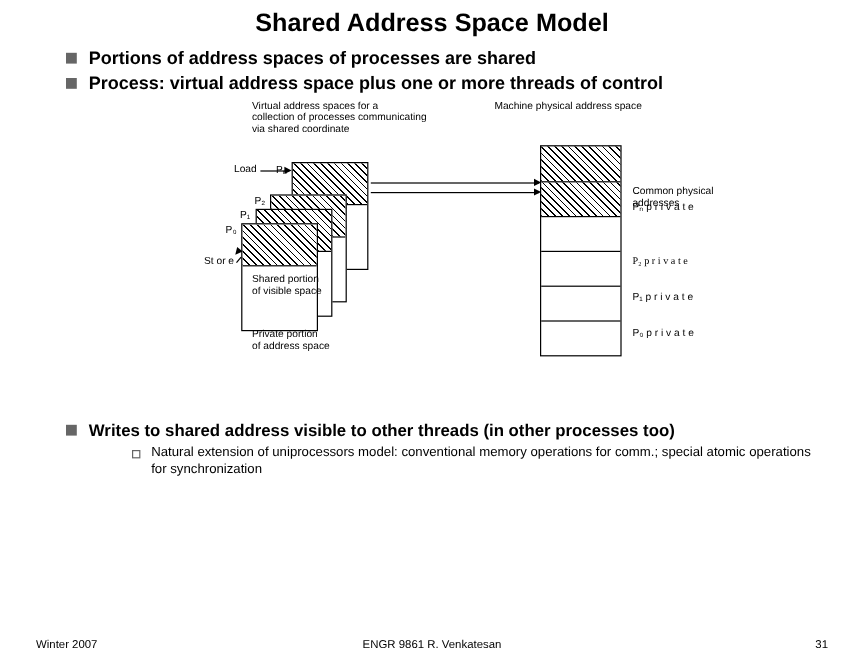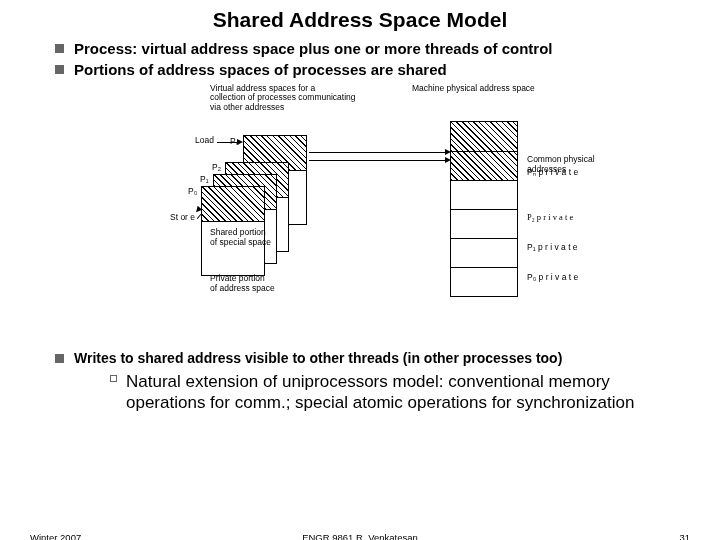--- a/index.html
+++ b/index.html
@@ -50,21 +50,21 @@
     margin-top: 4px;
     margin-right: 9px;
   }
   .b-text-lg { font-size: 15px; font-weight: bold; }
   .b-text-md { font-size: 14px; font-weight: bold; }
   .sub-bullets {
     margin-left: 55px;
     margin-top: 4px;
   }
   .sub-bullets .bullet-row {
-    font-size: 17px;
+    font-size: 11px;
     font-weight: normal;
     margin: 2px 0;
   }
   .diagram {
     position: relative;
     width: 720px;
     height: 260px;
   }
   .d-label {
     position: absolute;
@@ -137,32 +137,32 @@
   }
 </style>
 </head>
 <body>
 
 <div class="title">Shared Address Space Model</div>
 
 <div class="bullets-top">
   <div class="bullet-row">
     <div class="sq"></div>
-    <div class="b-text-lg">Process: virtual address space plus one or more threads of control</div>
+    <div class="b-text-lg">Portions of address spaces of processes are shared</div>
   </div>
   <div class="bullet-row">
     <div class="sq"></div>
-    <div class="b-text-lg">Portions of address spaces of processes are shared</div>
+    <div class="b-text-lg">Process: virtual address space plus one or more threads of control</div>
   </div>
 </div>
 
 <div class="diagram">
   <div class="d-label" style="left:210px; top:2px; width:180px; white-space:pre-line;">Virtual address spaces for a
 collection of processes communicating
-via other addresses</div>
+via shared coordinate</div>
   <div class="d-label" style="left:412px; top:2px;">Machine physical address space</div>
 
   <div class="phys-col">
     <div class="phys-seg hatch"></div>
     <div class="phys-seg hatch"></div>
     <div class="phys-seg"></div>
     <div class="phys-seg"></div>
     <div class="phys-seg"></div>
     <div class="phys-seg"></div>
   </div>
@@ -190,21 +190,21 @@
 
   <div class="proc-box" style="left:201px; top:104px;">
     <div class="proc-shared hatch"></div>
   </div>
   <div class="proc-label" style="left:188px; top:104px;">P₀</div>
 
   <div class="tiny" style="left:195px; top:53px;">Load</div>
   <div class="tiny" style="left:170px; top:130px;text-align:center;">St or e</div>
 
   <div class="tiny" style="left:210px; top:145px; white-space:pre-line;">Shared portion
-of special space</div>
+of visible space</div>
   <div class="tiny" style="left:210px; top:191px; white-space:pre-line;">Private portion
 of address space</div>
 
   <div class="arrow-line" style="left:309px; top:70px; width:140px;"></div>
   <div class="arrow-head-r" style="left:445px; top:67px;"></div>
   <div class="arrow-line" style="left:309px; top:78px; width:140px;"></div>
   <div class="arrow-head-r" style="left:445px; top:75px;"></div>
 
   <div class="arrow-line" style="left:217px; top:60px; width:24px;"></div>
   <div class="arrow-head-r" style="left:237px; top:57px;"></div>

